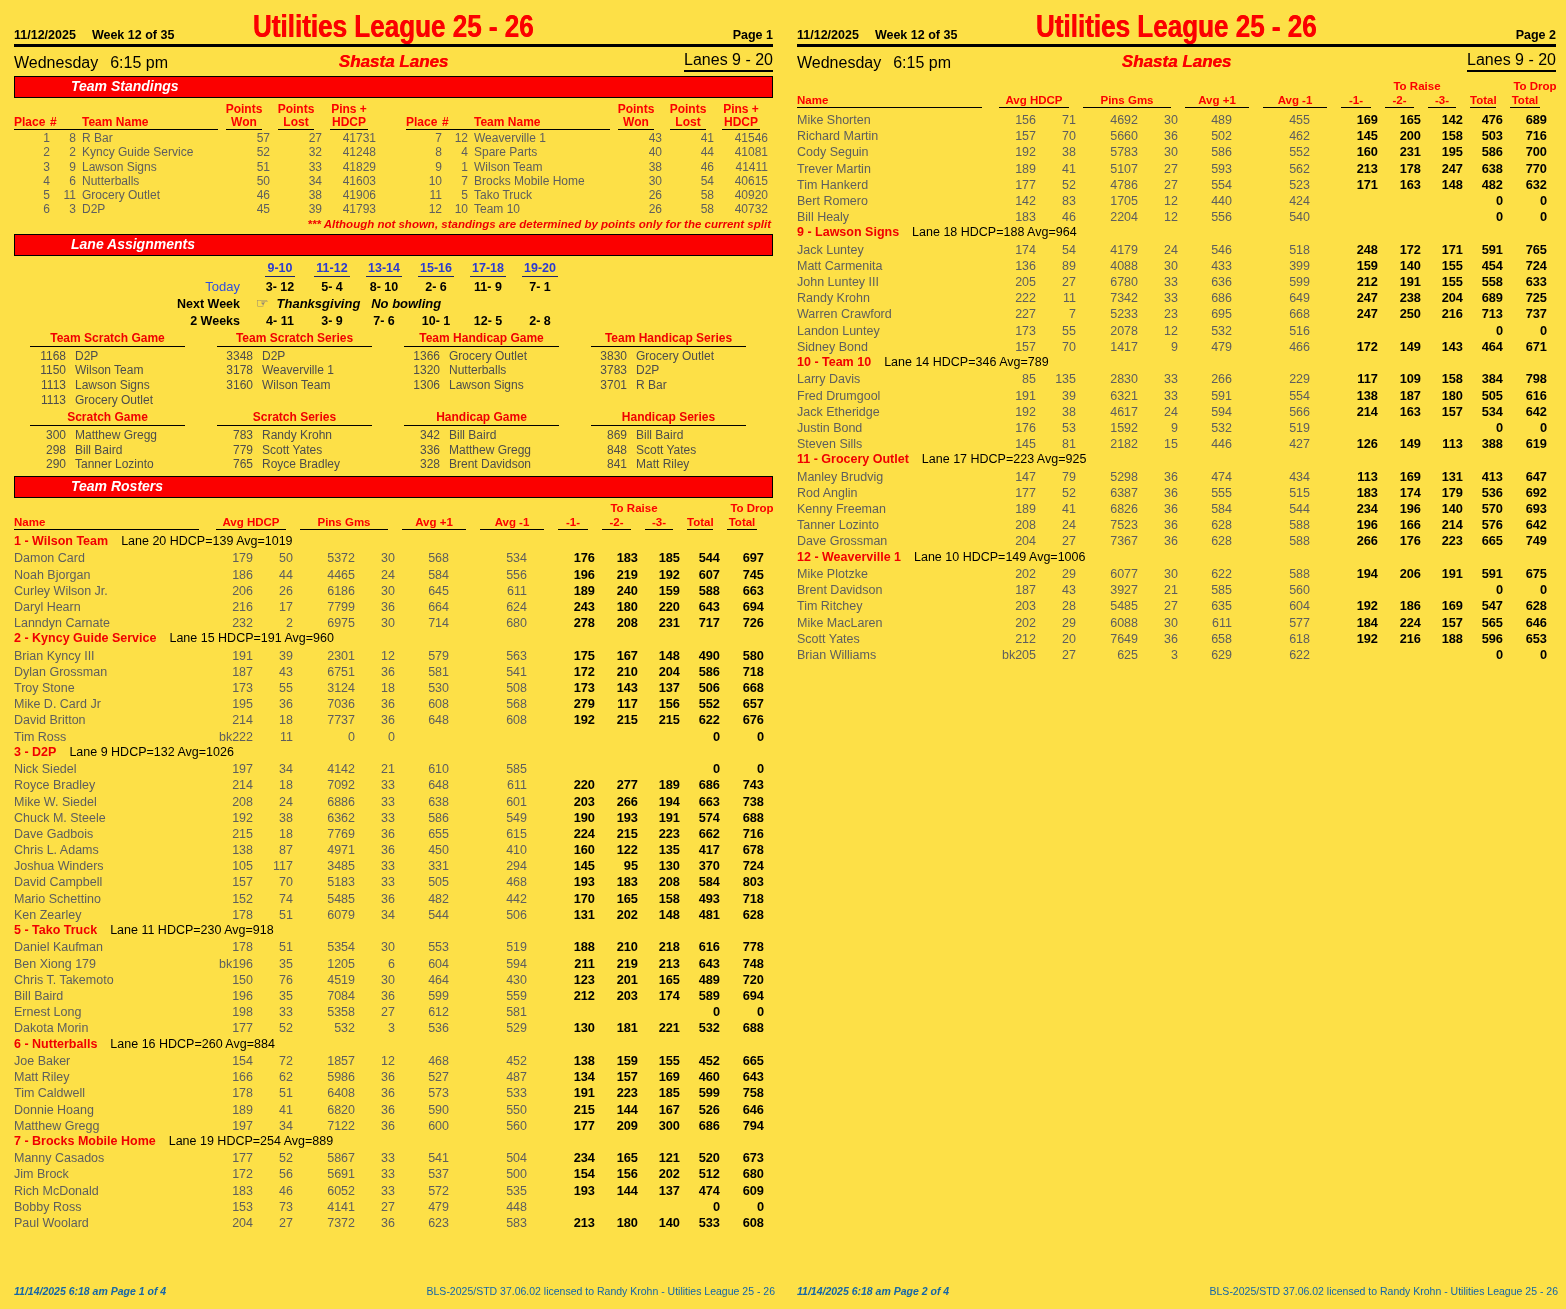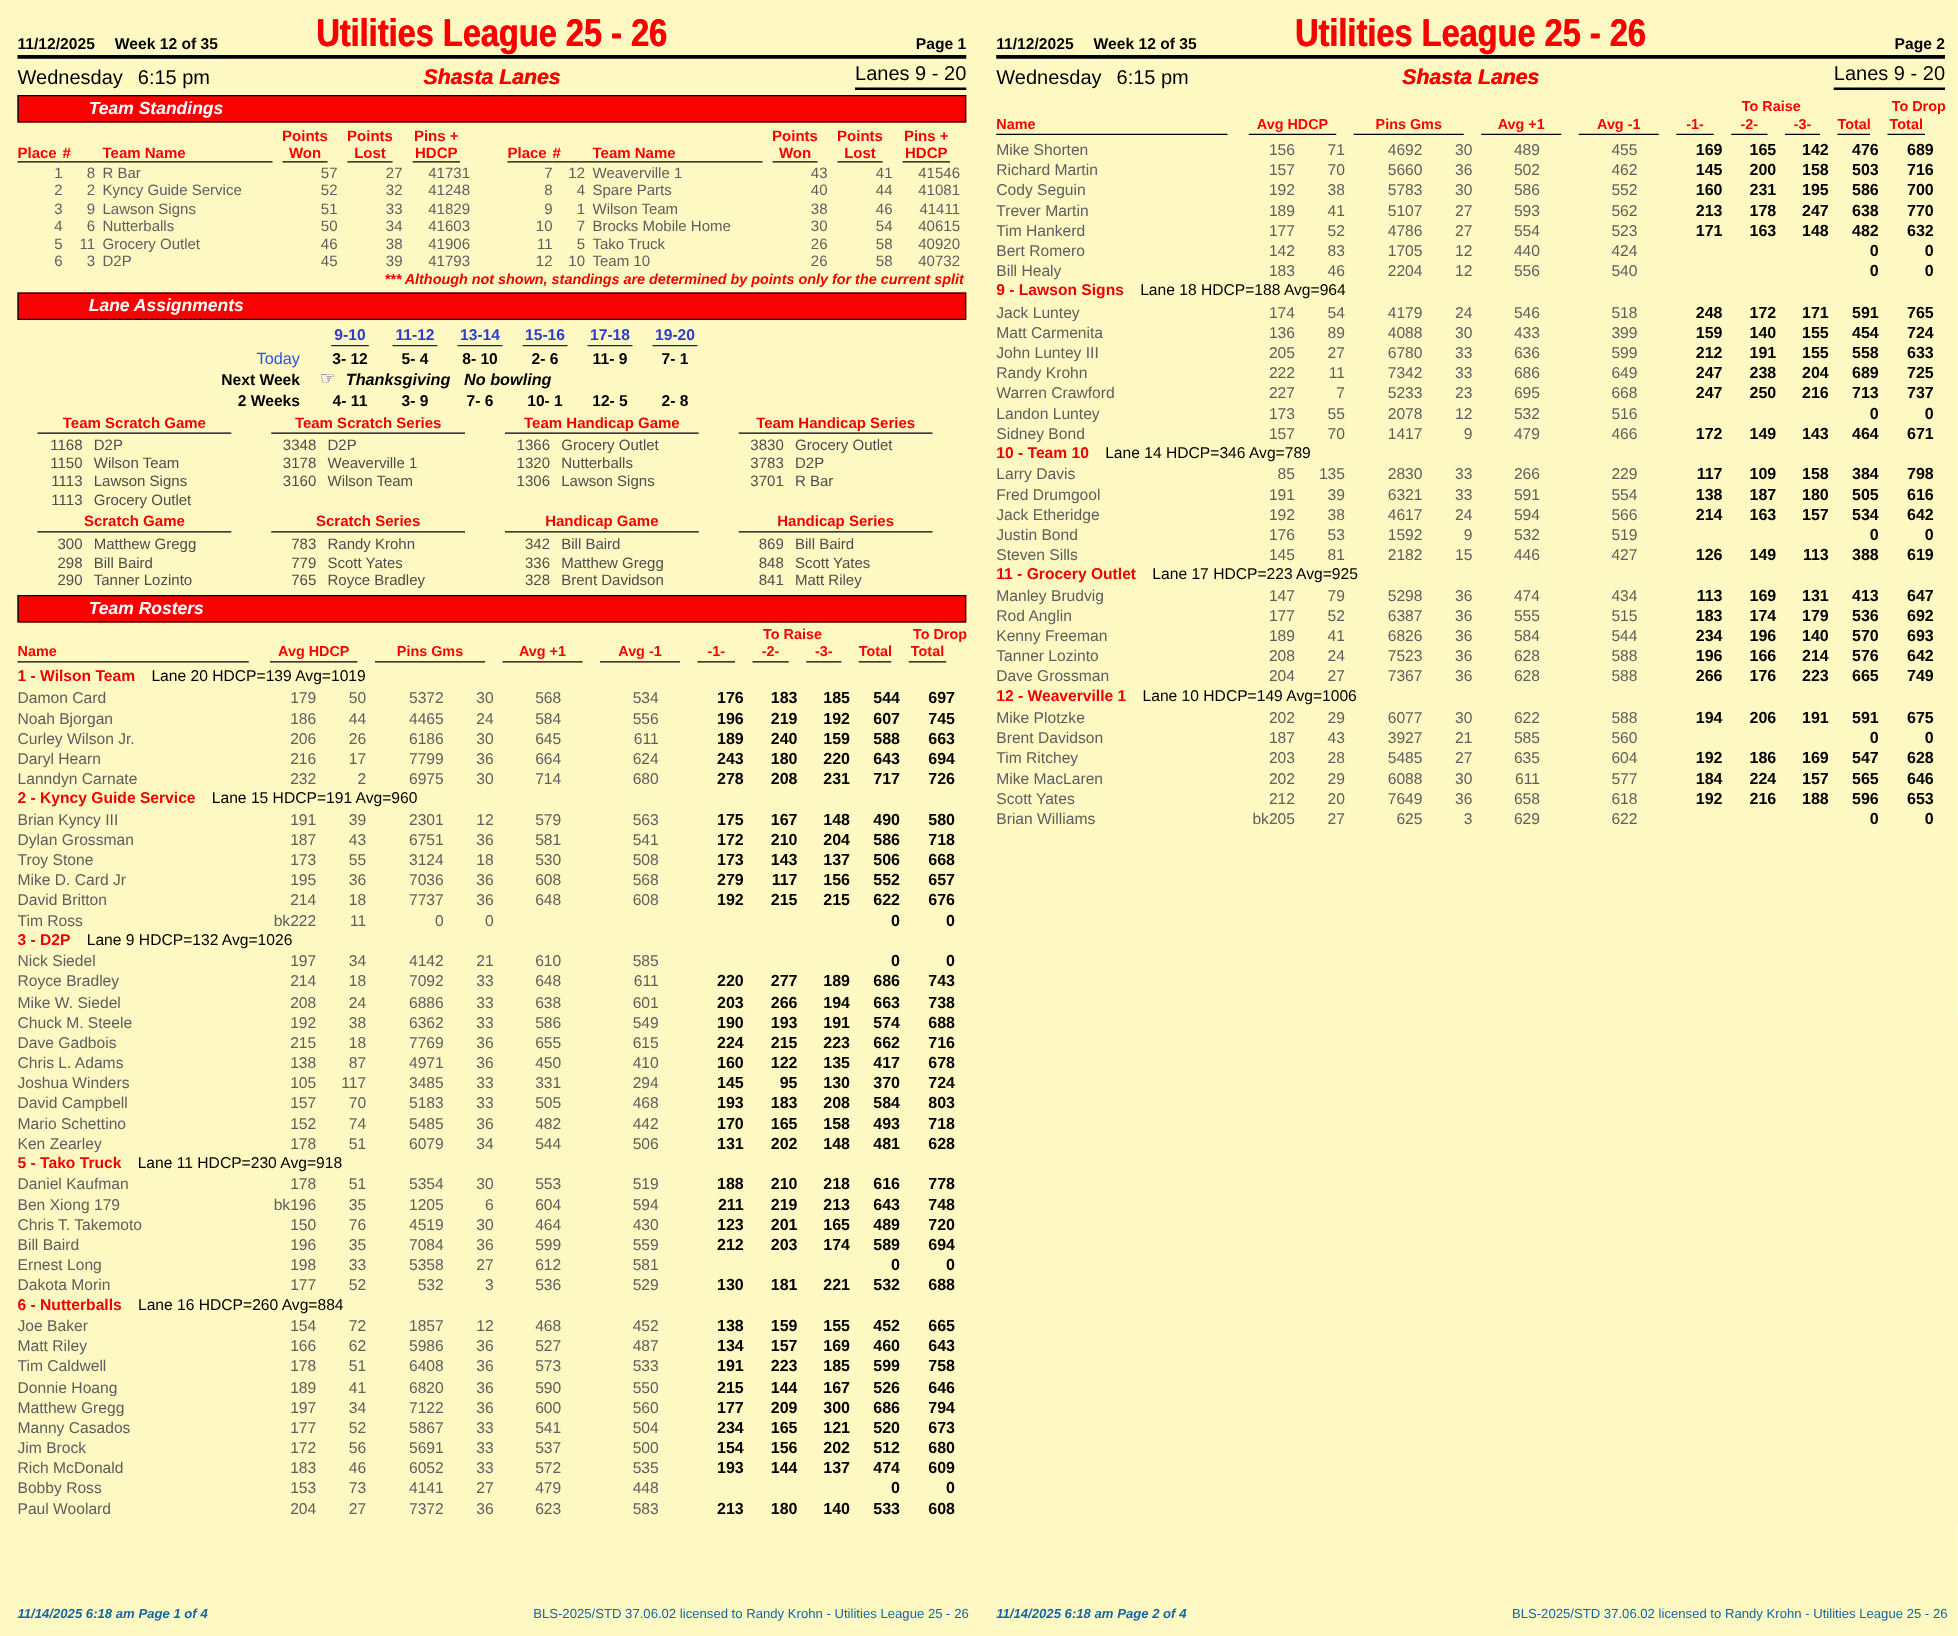--- a/index.html
+++ b/index.html
@@ -1,17 +1,17 @@
 <!DOCTYPE html>
 <html><head>
 <meta charset="utf-8">
 <style>
   html,body{margin:0;padding:0;background:#fff;}
   body{font-family:"Liberation Sans","DejaVu Sans",sans-serif;color:#000;}
-  .sheet{position:relative;width:1566px;height:1309px;background:#fef9c3;overflow:hidden;}
+  .sheet{position:relative;width:1566px;height:1309px;background:#fde047;overflow:hidden;}
   .page{position:absolute;top:0;width:783px;height:1309px;overflow:hidden;}
   #page1{left:0;}
   #page2{left:783px;}
   .content{margin:0 10px 0 14px;position:relative;}
 
   
   .hd1{display:grid;grid-template-columns:1fr auto 1fr;align-items:end;padding-top:12px;}
   .hd-left{font-weight:bold;font-size:12.5px;}
   .hd-left .wk{margin-left:16px;}
   .hd-title{font-size:31px;font-weight:bold;color:#fb0000;display:inline-block;
@@ -912,20 +912,24 @@
             <span class="p-num">7122</span>
             <span class="p-num">36</span>
             <span class="p-raise">600</span>
             <span class="p-drop">560</span>
             <span class="p-bold">177</span>
             <span class="p-bold">209</span>
             <span class="p-bold">300</span>
             <span class="p-bold">686</span>
             <span class="p-bold">794</span>
           </div>
+          <div class="team-head">
+            <span class="team-label">7 - Brocks Mobile Home</span>
+            <span class="team-info">Lane 19  HDCP=254  Avg=889</span>
+          </div>
           <div class="ro-row">
             <span class="p-name">Manny Casados</span>
             <span class="p-num">177</span>
             <span class="p-num">52</span>
             <span class="p-num">5867</span>
             <span class="p-num">33</span>
             <span class="p-raise">541</span>
             <span class="p-drop">504</span>
             <span class="p-bold">234</span>
             <span class="p-bold">165</span>

